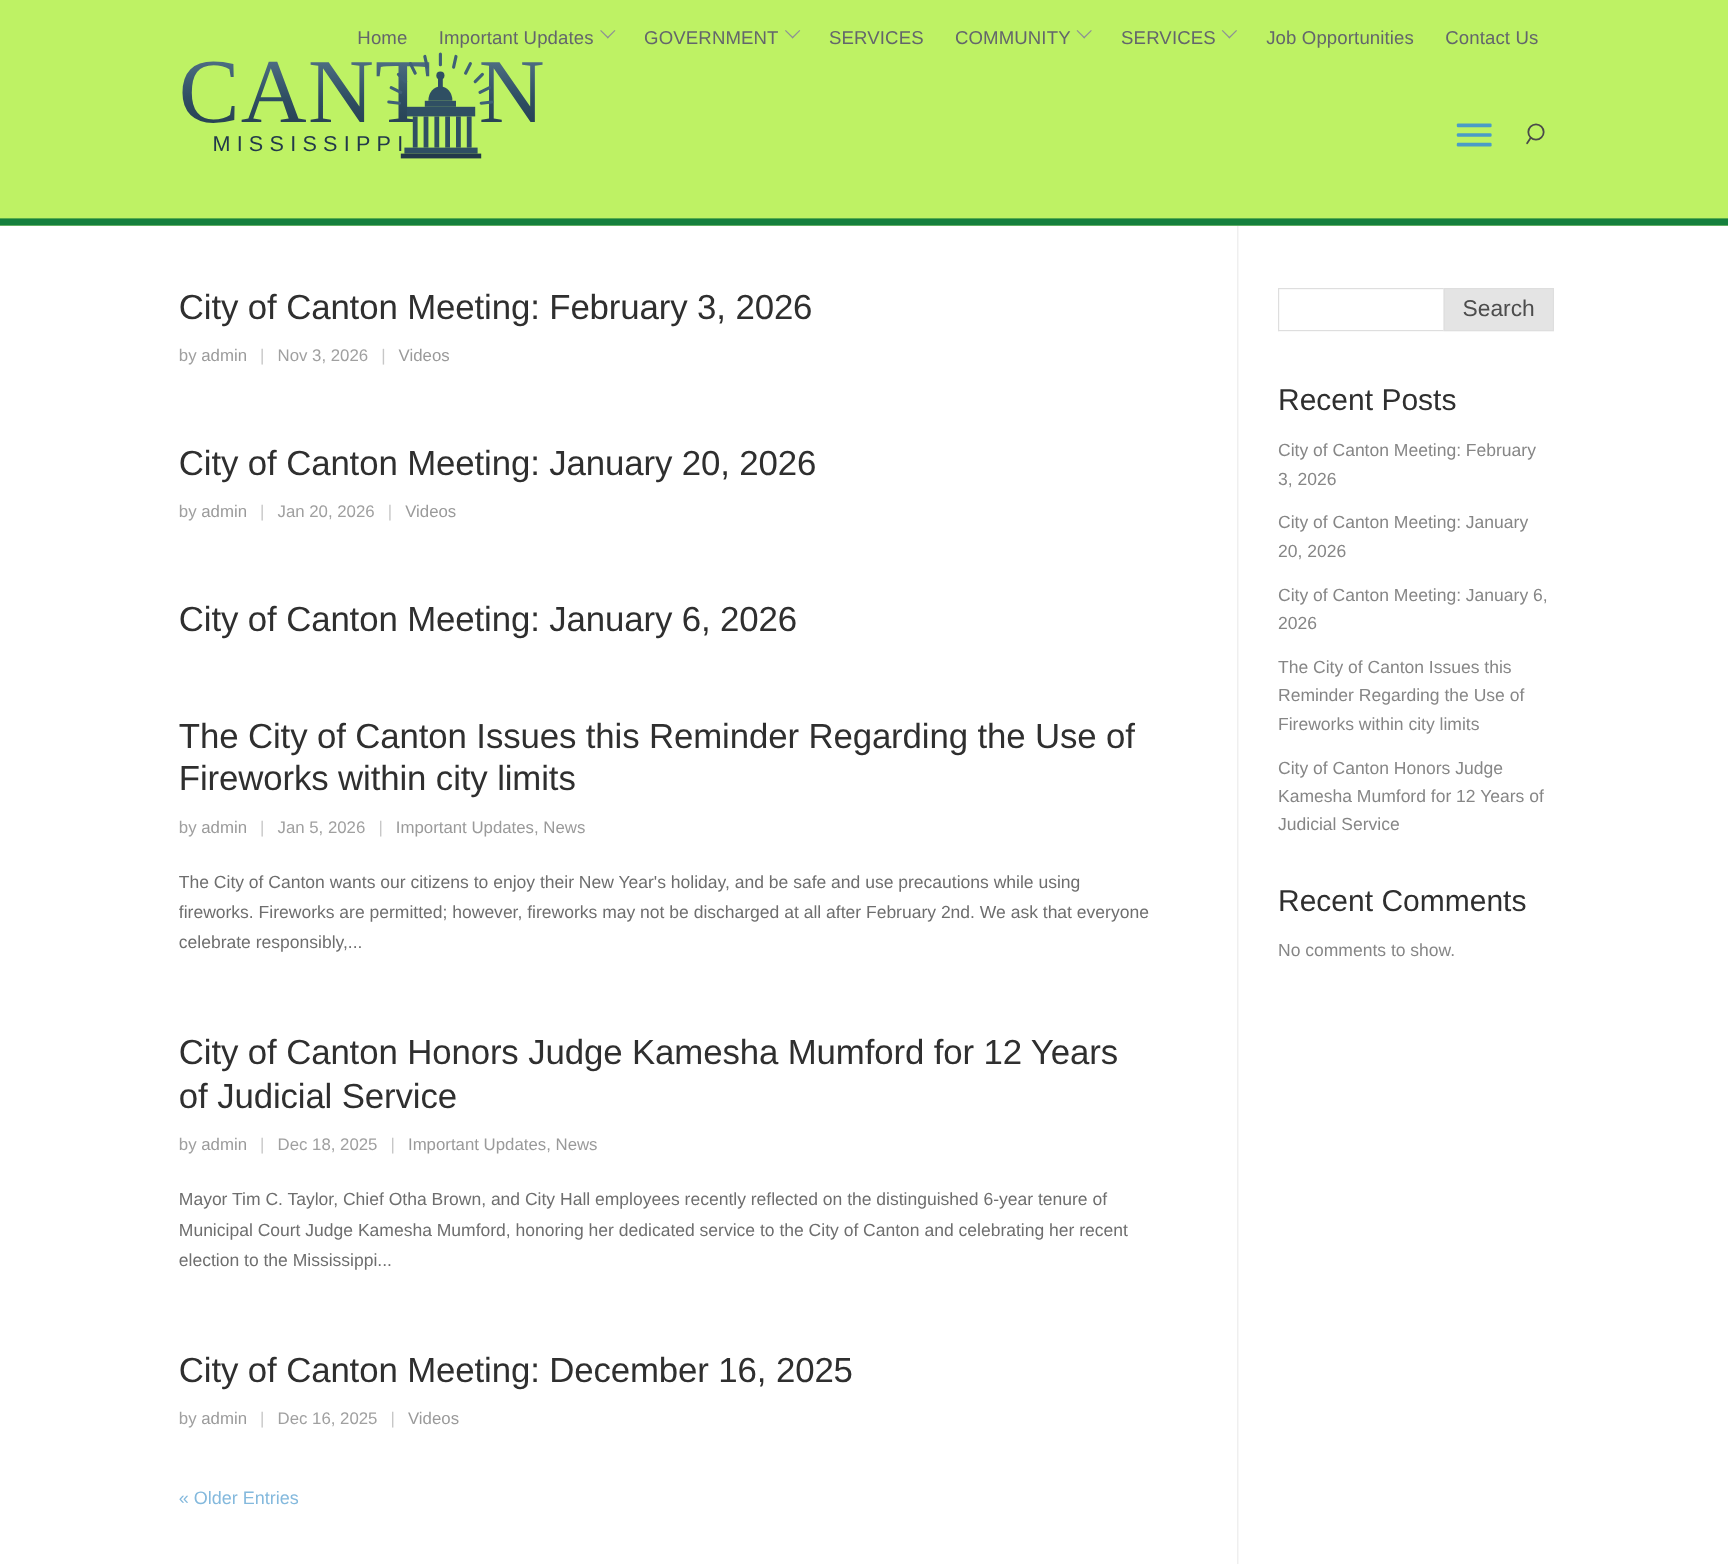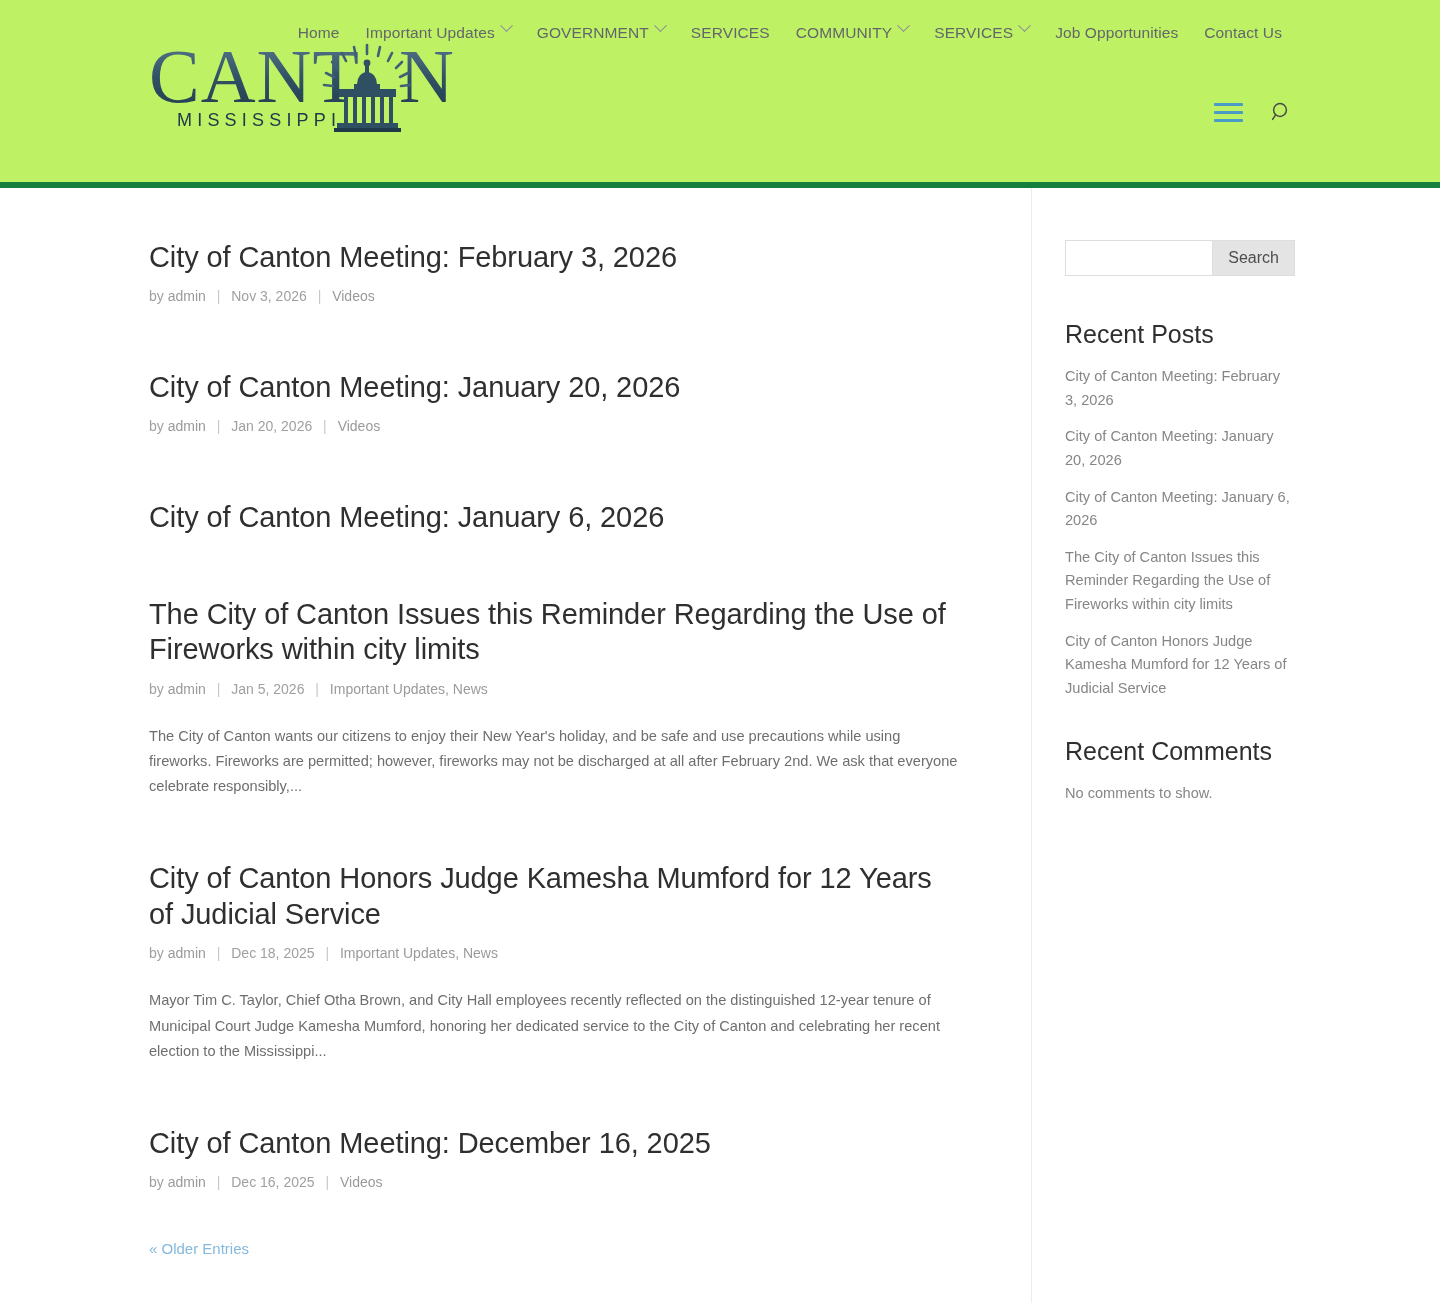--- a/index.html
+++ b/index.html
@@ -176,21 +176,21 @@
     font-size: 14px;
     font-family: inherit;
     color: #555;
     outline: none;
     min-width: 0;
   }
   .search-submit {
     border: 1px solid #dedede;
     background: #e4e4e4;
     color: #4d4d4d;
-    font-size: 16px;
+    font-size: 19px;
     font-family: inherit;
     padding: 0 15px;
     cursor: pointer;
   }
 
   .widget { margin-bottom: 36px; }
   .widget-title {
     margin: 0 0 17px 0;
     font-size: 25px;
     font-weight: 400;
@@ -366,21 +366,21 @@
     <article class="post">
       <h2 class="post-title">City of Canton Honors Judge Kamesha Mumford for 12 Years of Judicial Service</h2>
       <div class="post-meta">
         <span>by</span>
         <a>admin</a>
         <span class="sep">|</span>
         <span>Dec 18, 2025</span>
         <span class="sep">|</span>
         <a>Important Updates, News</a>
       </div>
-      <p class="post-excerpt">Mayor Tim C. Taylor, Chief Otha Brown, and City Hall employees recently reflected on the distinguished 12-year tenure of Municipal Court Judge Kamesha Mumford, honoring her dedicated service to the City of Canton and celebrating her recent election to the Mississippi...</p>
+      <p class="post-excerpt">Mayor Tim C. Taylor, Chief Otha Brown, and City Hall employees recently reflected on the distinguished 6-year tenure of Municipal Court Judge Kamesha Mumford, honoring her dedicated service to the City of Canton and celebrating her recent election to the Mississippi...</p>
     </article>
 
     <article class="post">
       <h2 class="post-title">City of Canton Meeting: December 16, 2025</h2>
       <div class="post-meta">
         <span>by</span>
         <a>admin</a>
         <span class="sep">|</span>
         <span>Dec 16, 2025</span>
         <span class="sep">|</span>

